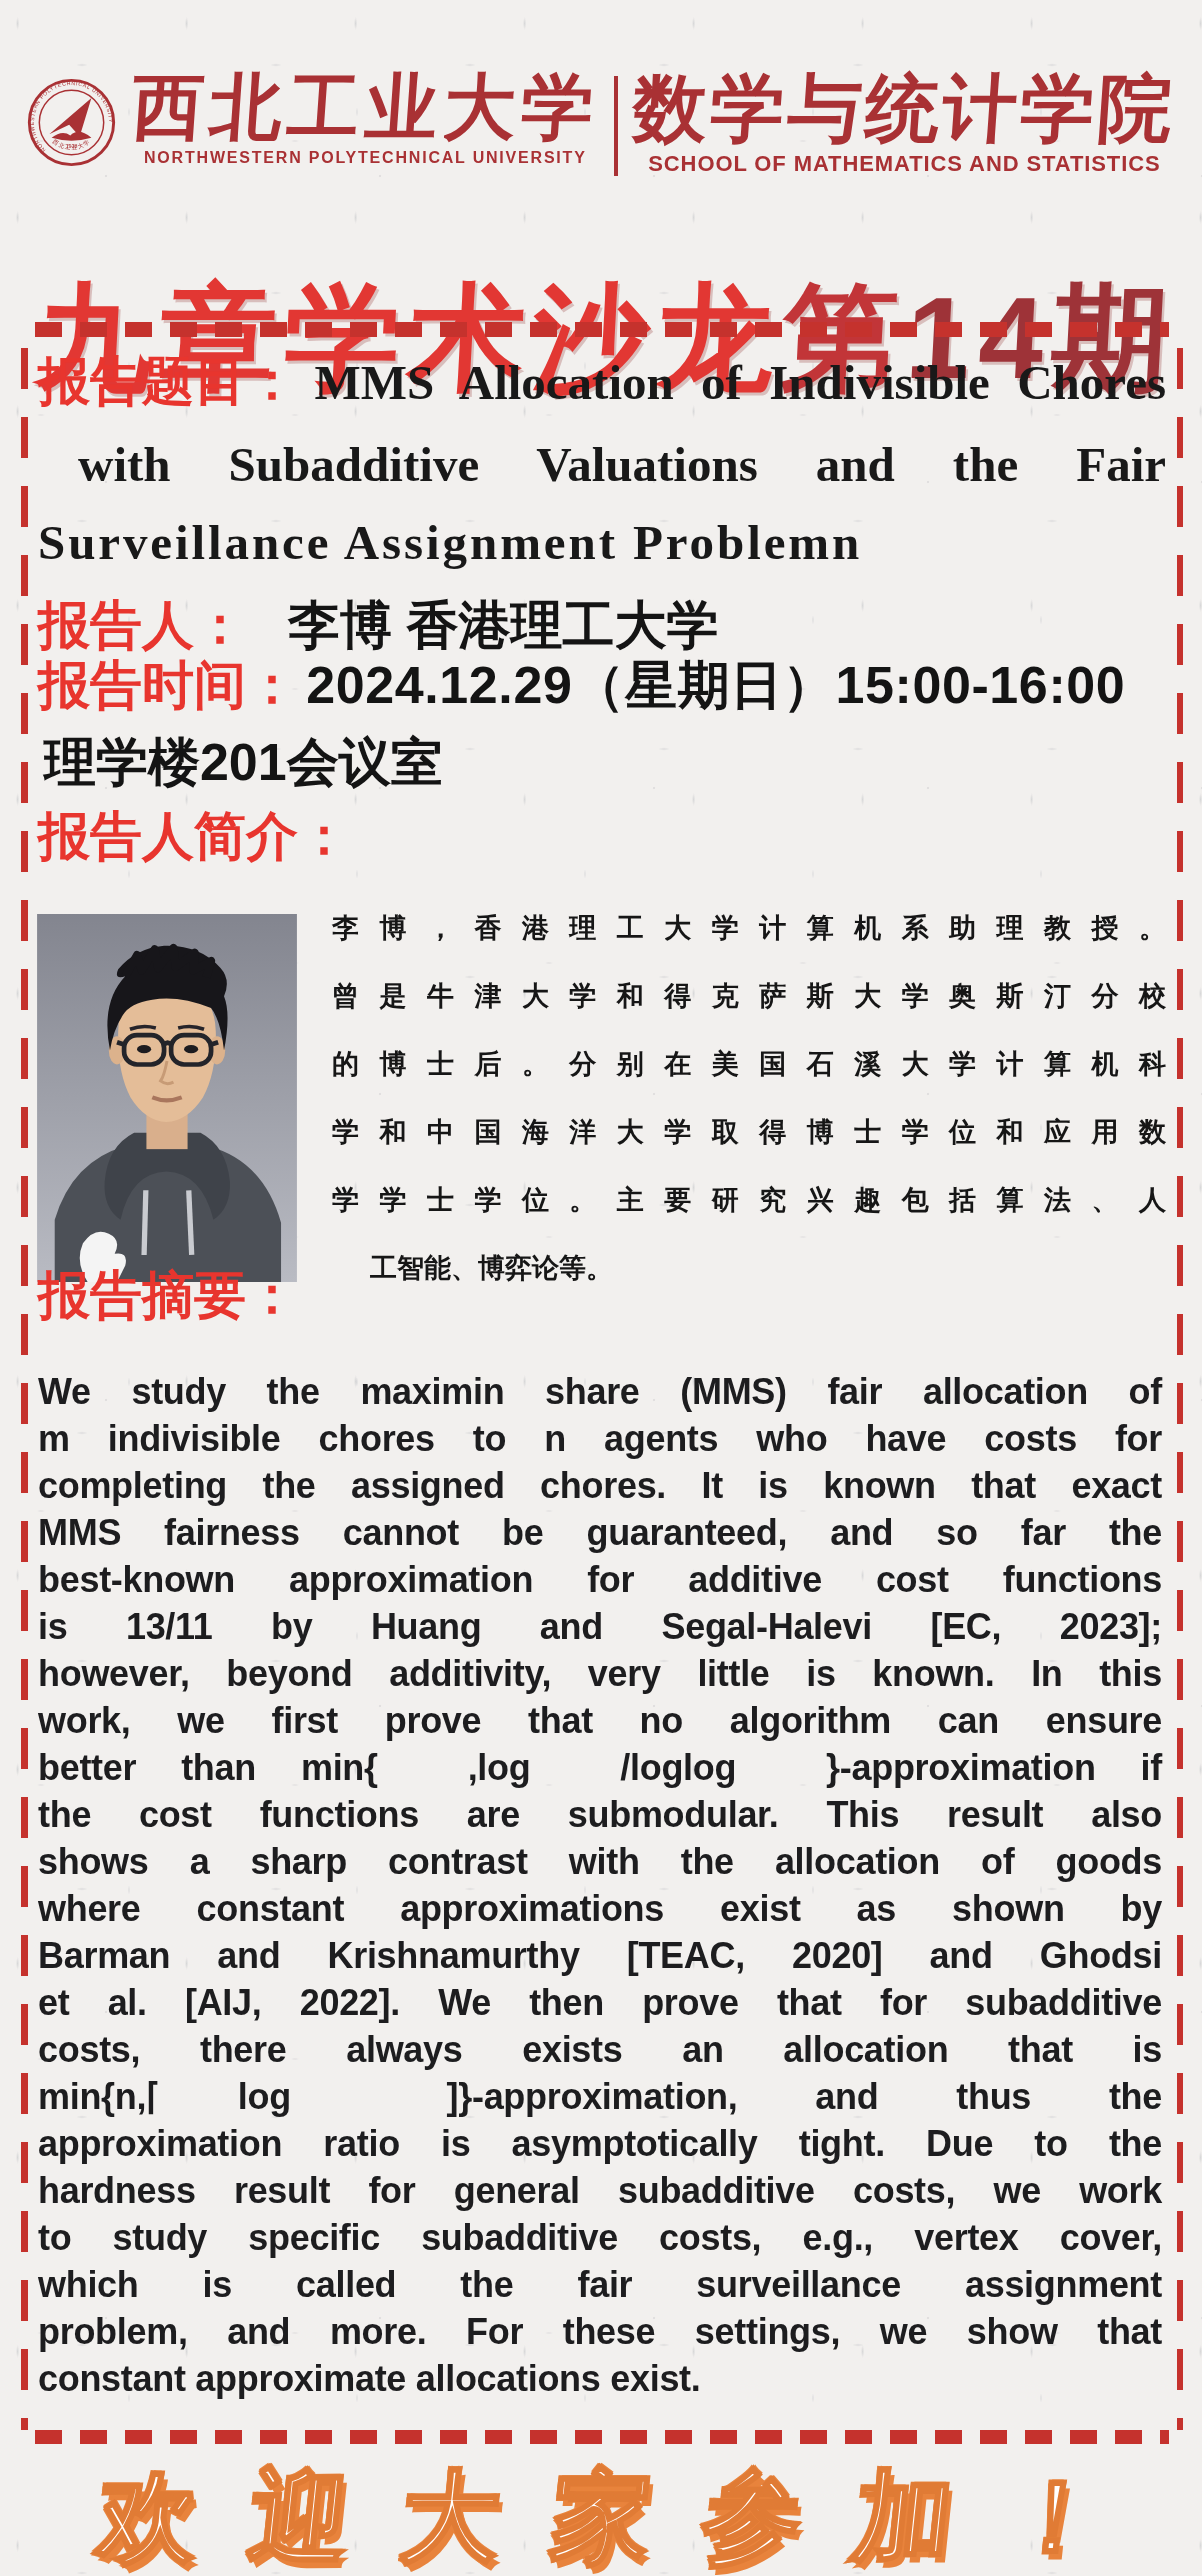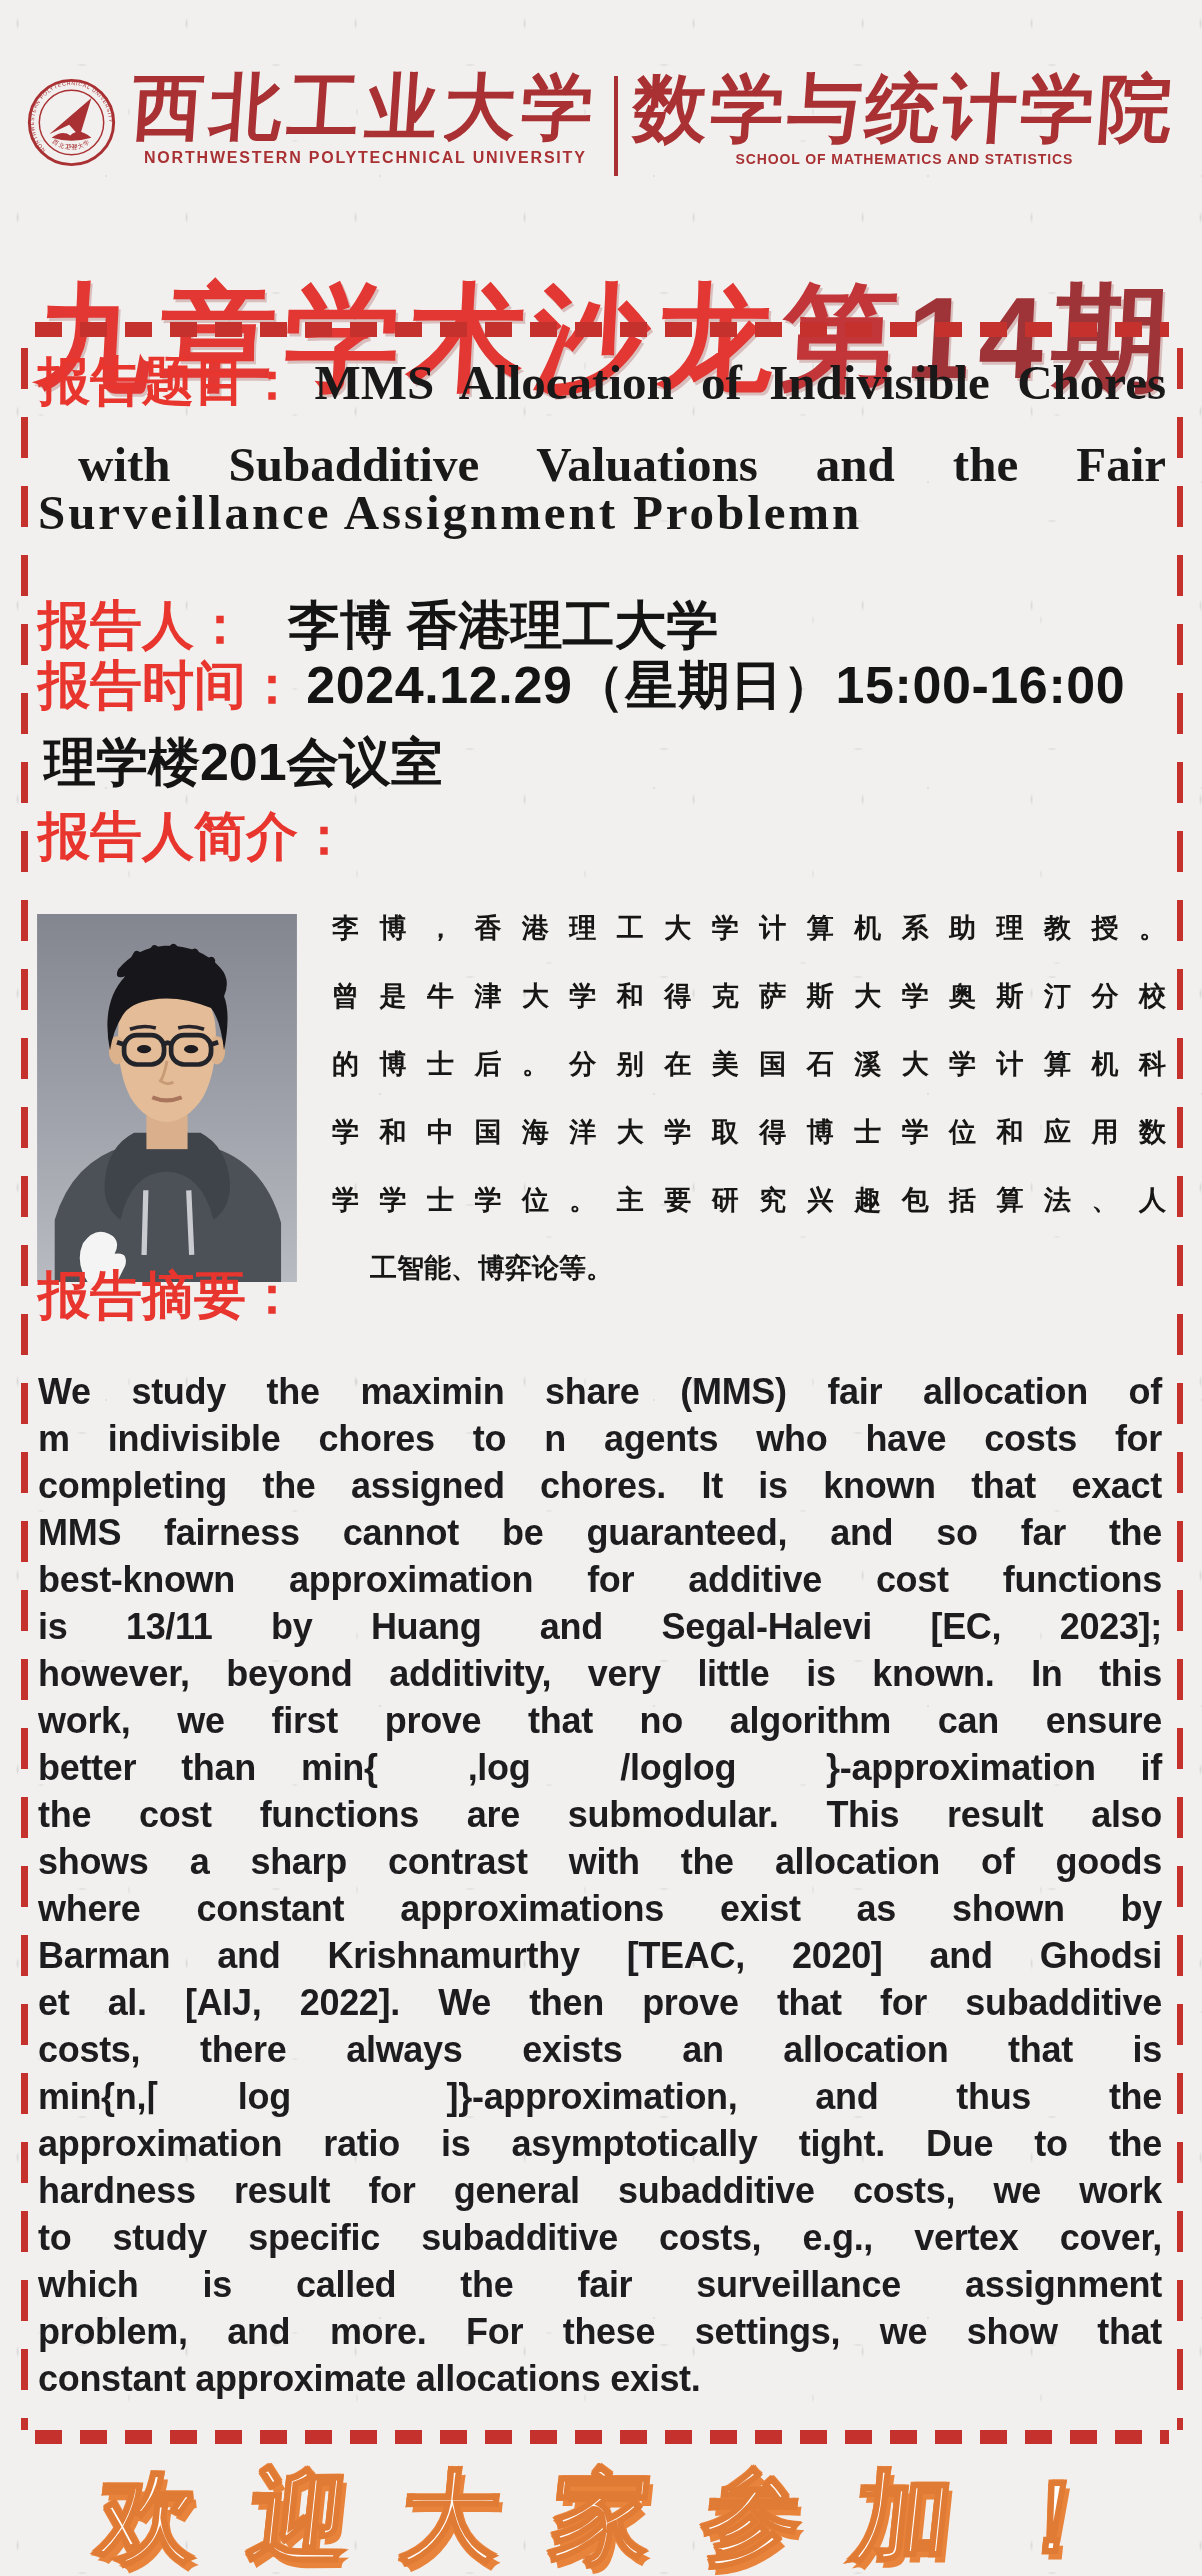--- a/index.html
+++ b/index.html
@@ -28,21 +28,21 @@
     font-weight:900; color:#A93134; line-height:1.05;
     transform:skewX(-4deg);
     white-space:nowrap;
   }
   .univ-cn{font-size:72px; letter-spacing:5.9px;}
   .school-cn{font-size:74px; letter-spacing:3.5px;}
   .en-cap{
     font-weight:700; color:#A93134; white-space:nowrap; margin-top:3.5px;
   }
   .univ-en{font-size:16px; letter-spacing:1.8px;}
-  .school-en{font-size:14px; letter-spacing:0.9px;text-align:center;}
+  .school-en{font-size:22px; letter-spacing:0.9px;text-align:center;}
   .brand-divider{width:3.5px; height:100px; background:#A93134; margin-top:5.9px;}
   .seal{width:89px;height:89px;flex:0 0 auto;margin-top:8.2px;}
   
   .banner-title{
     position:absolute; top:198px; left:36px; right:35px; height:123px;
     display:flex; justify-content:space-between; align-items:center;
     font-size:116px; font-weight:900; line-height:1;
     transform:skewX(-3deg);
   }
   .banner-title span{color:#E23733; text-shadow:2.3px 2.9px 0 rgba(140,40,40,.25);}
@@ -62,21 +62,21 @@
   .val{color:#141414; font-weight:900; white-space:nowrap;}
   .row{position:absolute; left:38px; right:37px; font-size:52px; line-height:1.15; display:flex; align-items:baseline;}
   .topic-line1{top:352px;}
   .serif-t{
     font-family:"Liberation Serif", serif; font-weight:700; color:#191919;
     font-size:49px;
   }
   .topic-line1 .serif-t{flex:1; text-align:justify; text-align-last:justify; margin-left:16.4px;}
   .t-cont{position:absolute; left:38px; right:37px;}
   .topic-line2{top:436px; text-align:justify; text-align-last:justify;margin-left:40px;}
-  .topic-line3{top:484px; letter-spacing:2.9px;}
+  .topic-line3{top:514px; letter-spacing:2.9px;}
   .speaker-row{top:596px;}
   .speaker-row .val{margin-left:42px;}
   .time-row{top:656px;}
   .time-row .val{margin-left:8.2px; letter-spacing:0.6px;}
   .venue-row{top:733px;}
   .venue-row .val{margin-left:5.9px;}
   .bio-label-row{top:807px;}
   
   .photo{position:absolute; left:37px; top:914px; width:260px; height:368px; display:block;}
   

